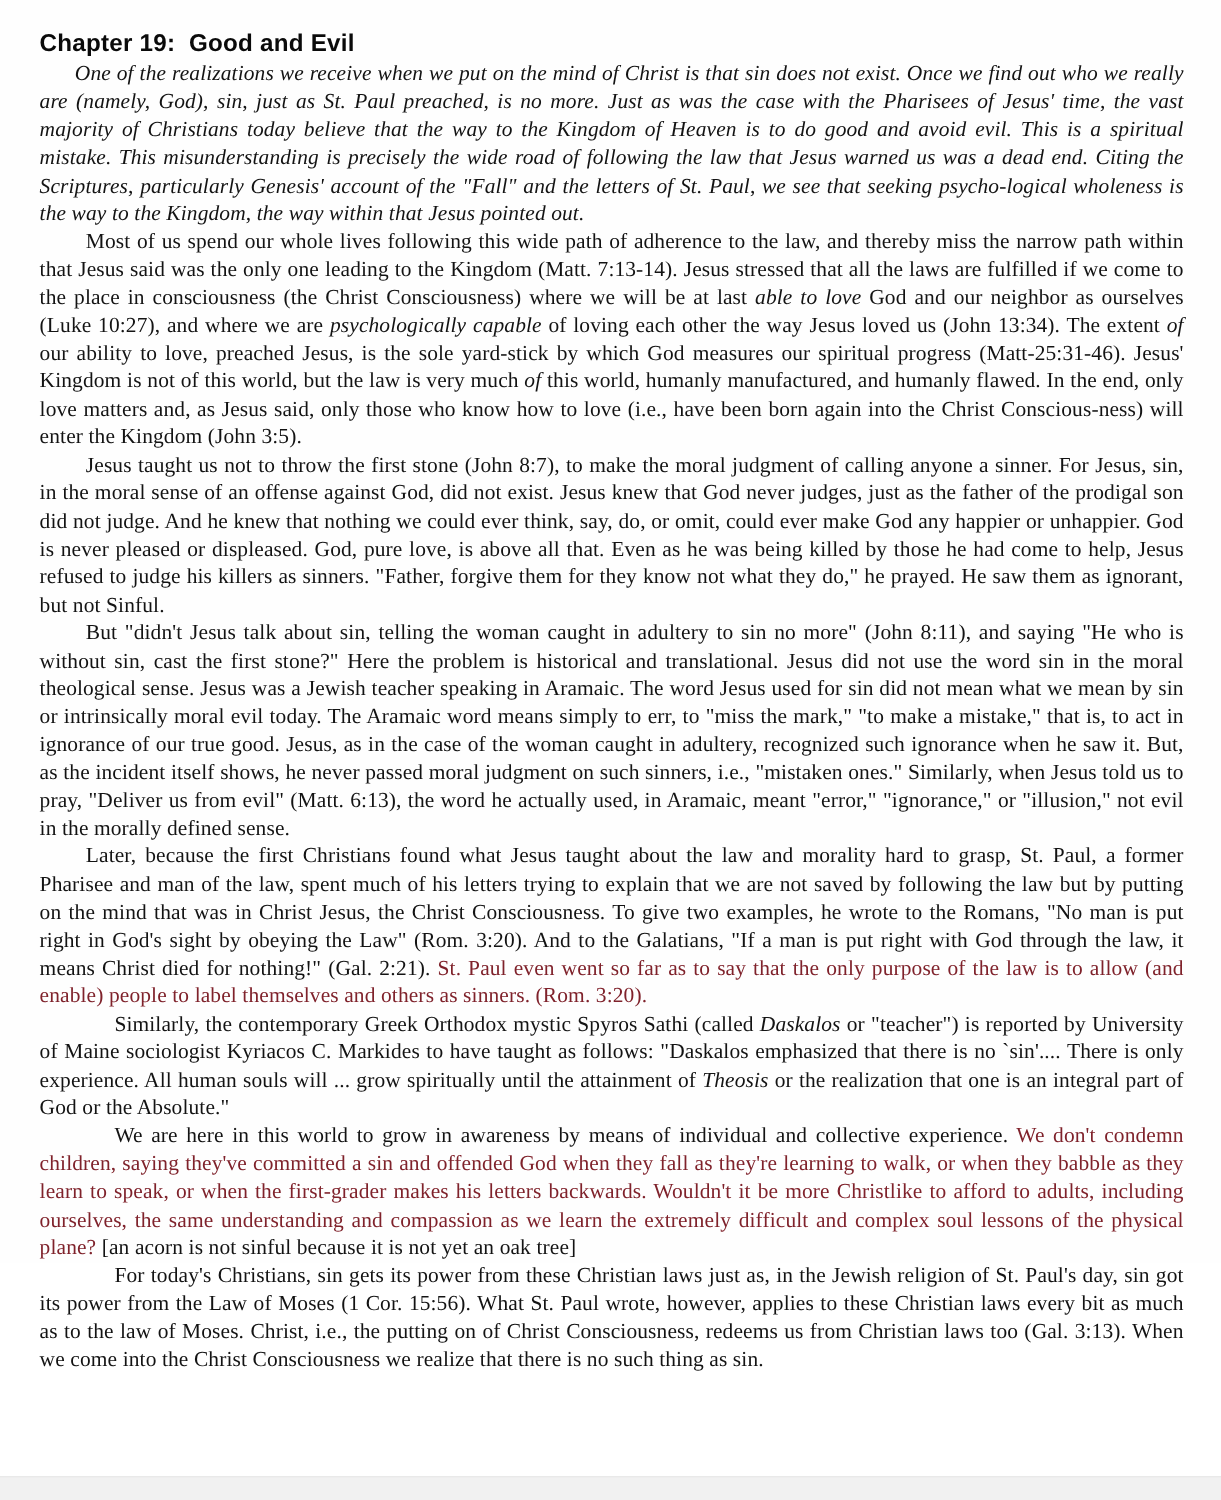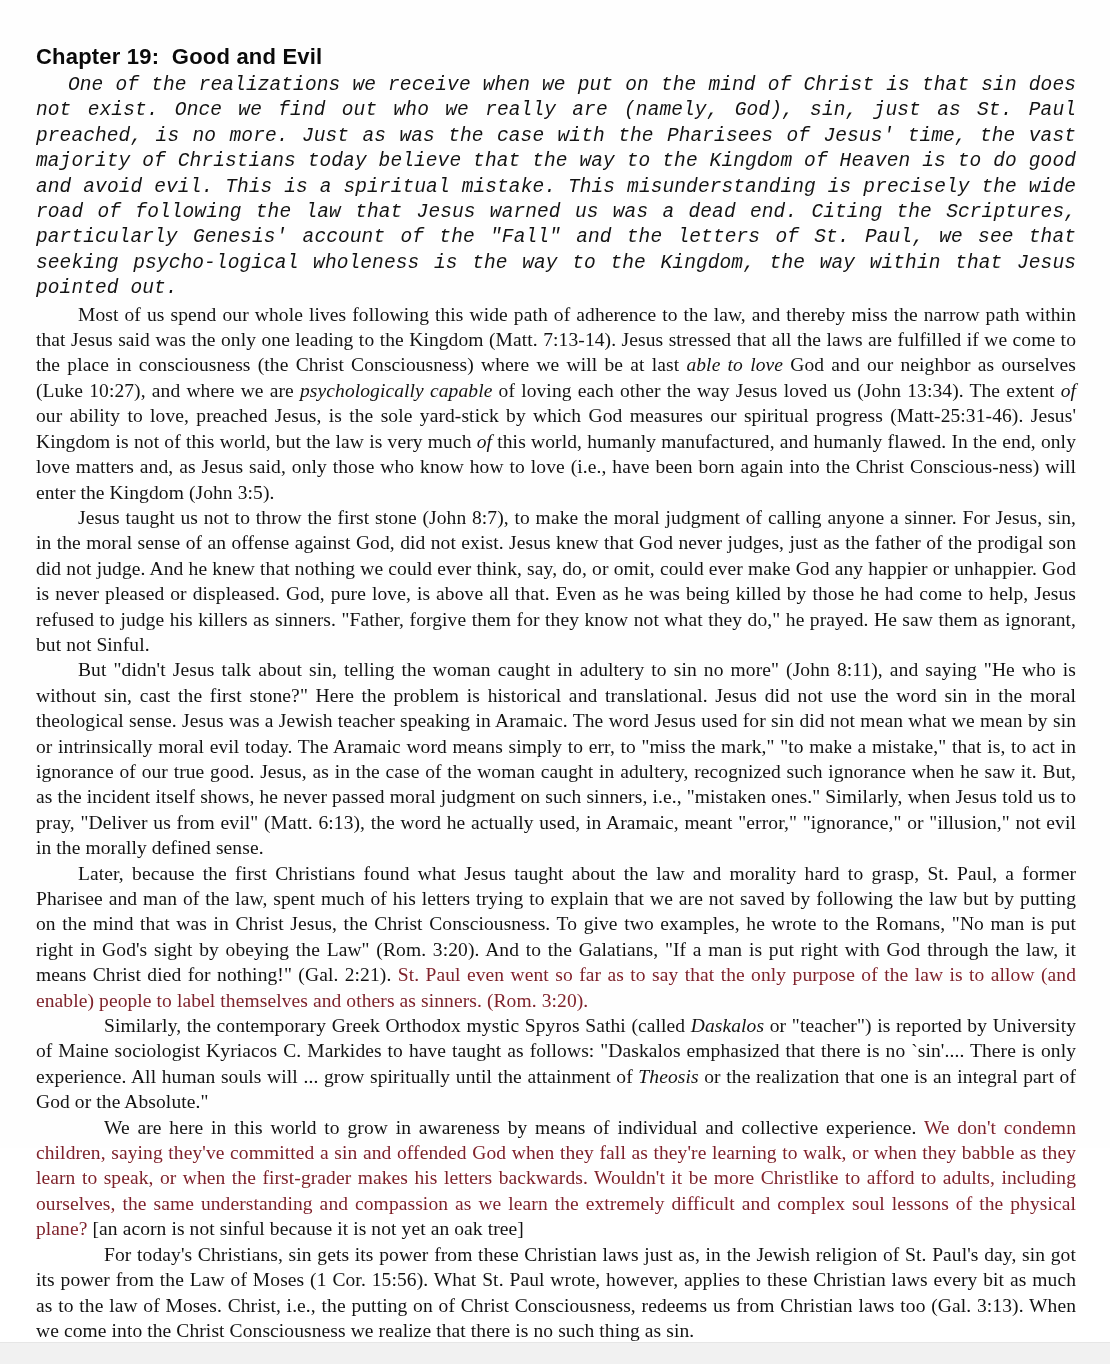--- a/index.html
+++ b/index.html
@@ -14,21 +14,21 @@
     overflow: hidden;
     font-family: "Liberation Serif", serif;
   }
   .page {
     position: absolute;
     top: 0; left: 0;
     width: 1110px;
     height: 1148px;
     background: #fefefe;
     box-sizing: border-box;
-    padding: 44px 34px 0 36px;
+    padding: 26px 34px 0 36px;
   }
   .chapter-title {
     font-family: "Liberation Sans", sans-serif;
     font-weight: bold;
     font-size: 22px;
     color: #0a0a0a;
     margin: 0 0 3px 0;
     white-space: pre-wrap;
     letter-spacing: 0.2px;
   }
@@ -36,21 +36,21 @@
     margin: 0;
     font-size: 19.5px;
     line-height: 25.4px;
     color: var(--body-color, #131313);
     text-align: justify;
     letter-spacing: 0.1px;
   }
   .para.indent-small { text-indent: 32px; }
   .para.indent-med   { text-indent: 42px; }
   .para.indent-large { text-indent: 68px; }
-  .para.italic { font-style: italic; font-family: Liberation Mono, monospace; }
+  .para.italic { font-style: italic; }
   .para .i { font-style: italic; margin-top: 45px; }
   .para .red { color: var(--accent-red, #7f222b); }
   .page-edge-strip {
     position: absolute;
     left: 0;
     bottom: 0;
     width: 1110px;
     height: 21px;
     background: var(--strip-color, #f1f1f1);
     border-top: 1px solid #e6e6e6;

